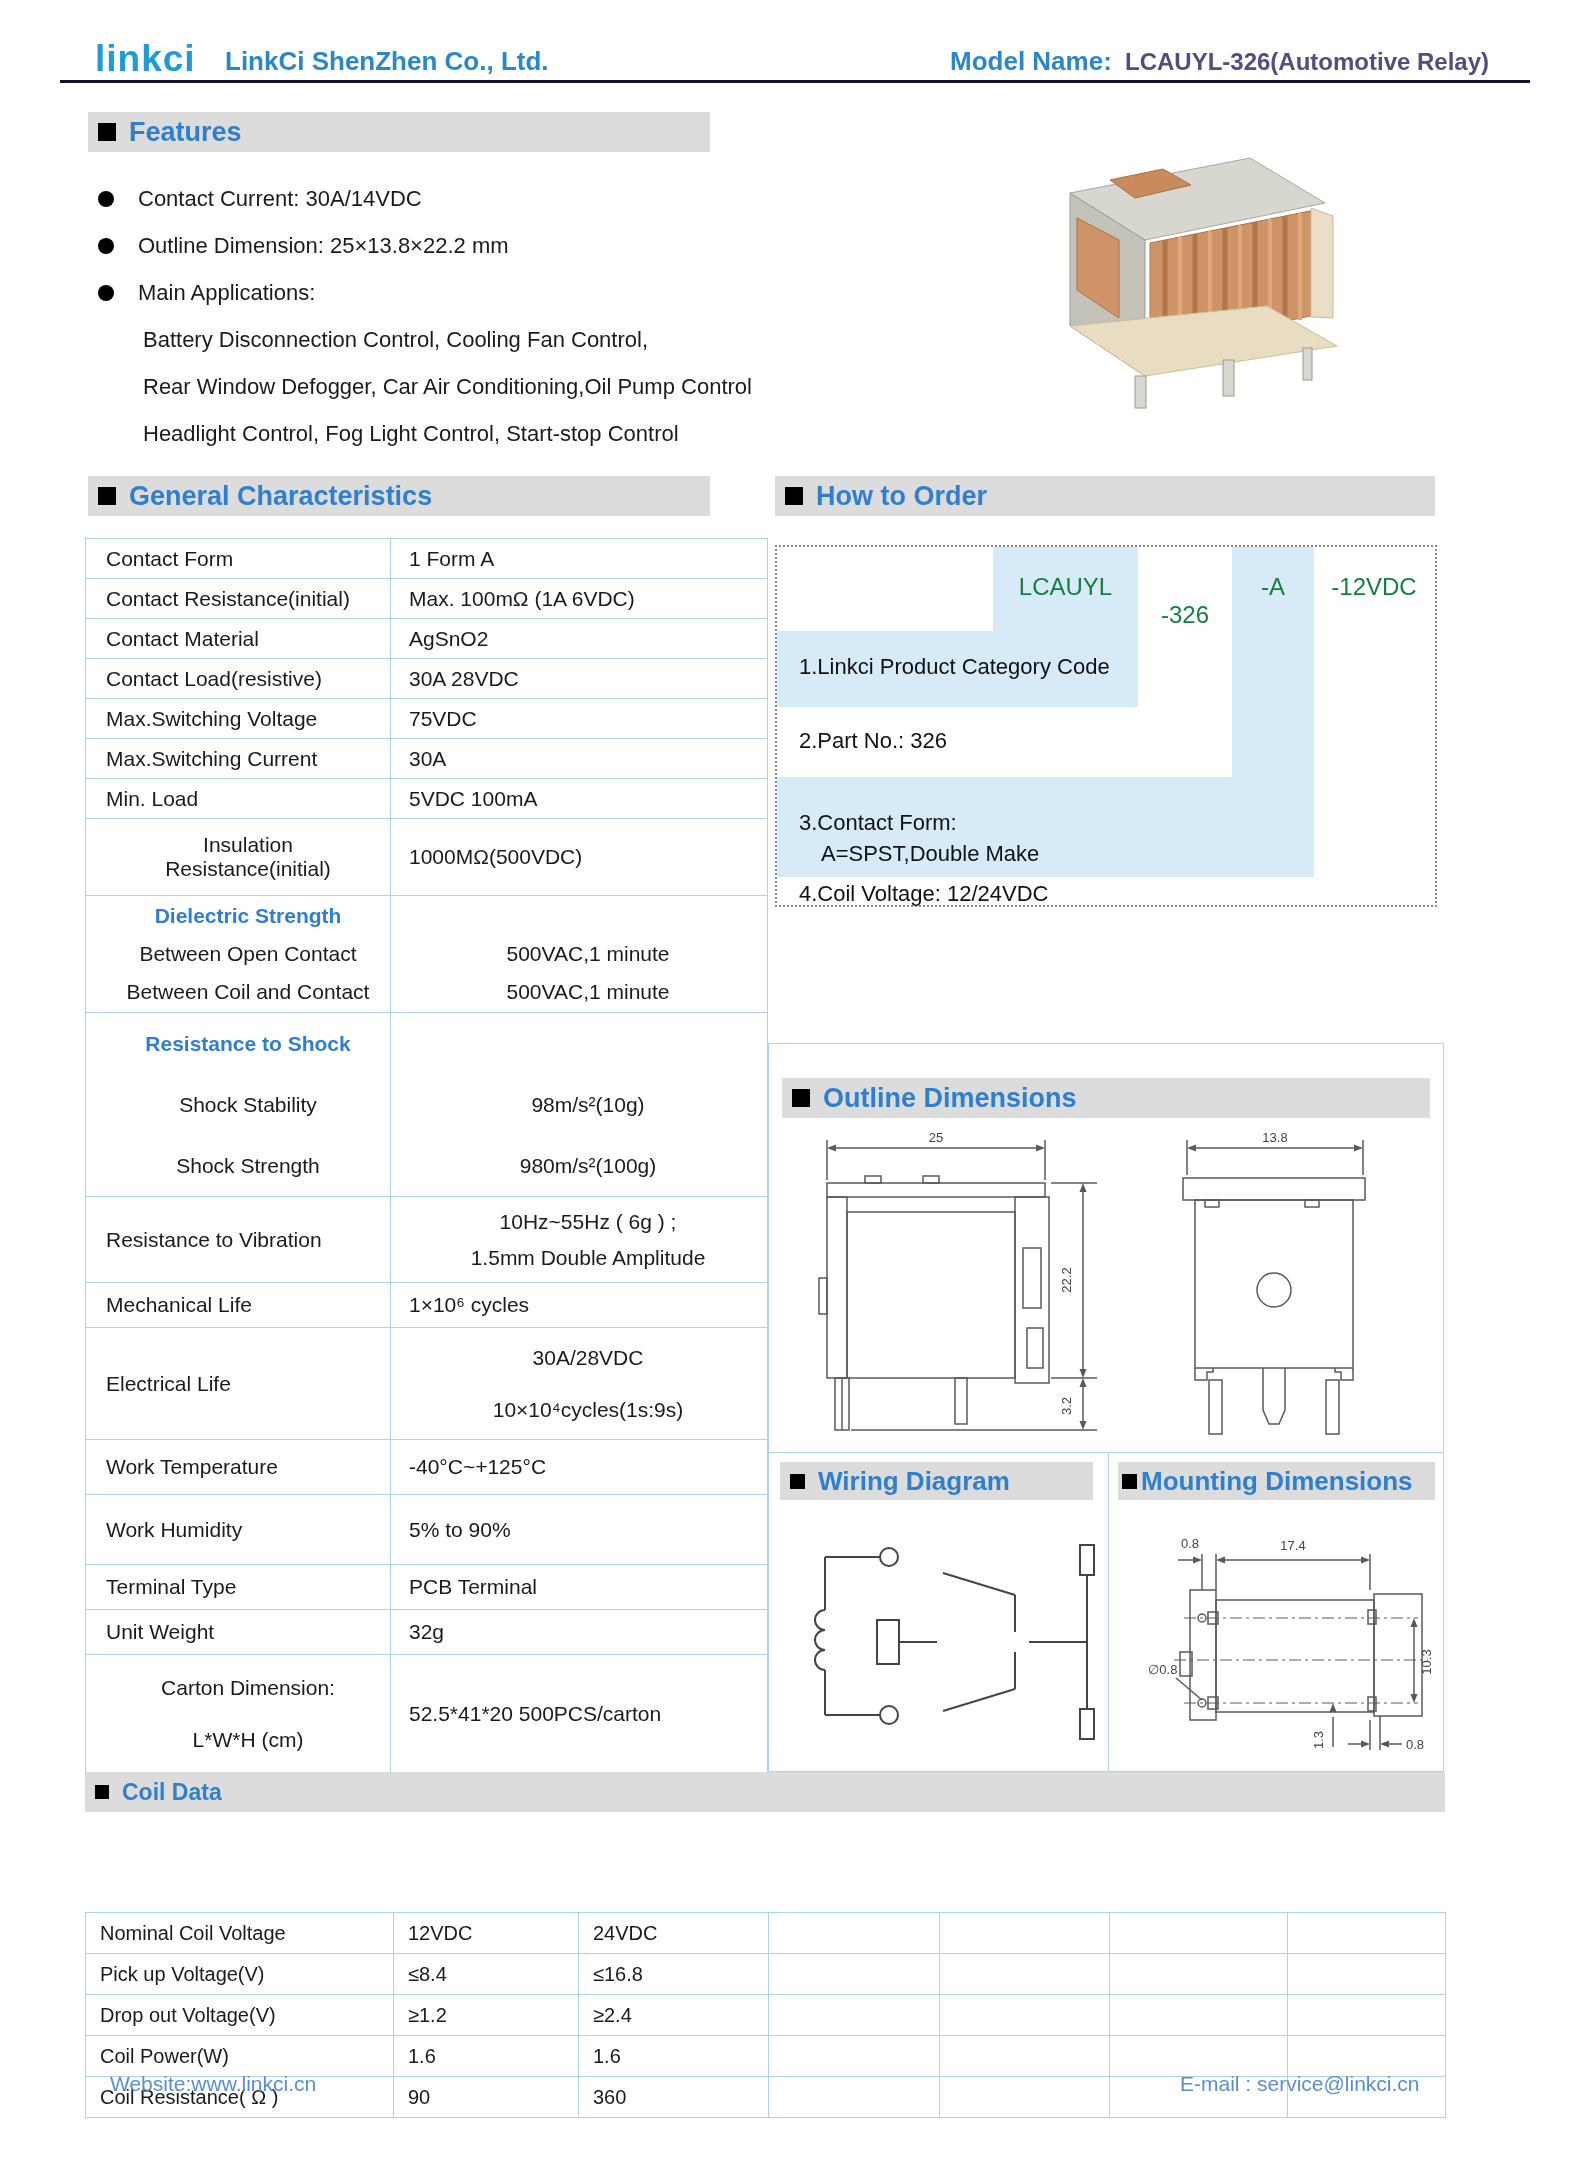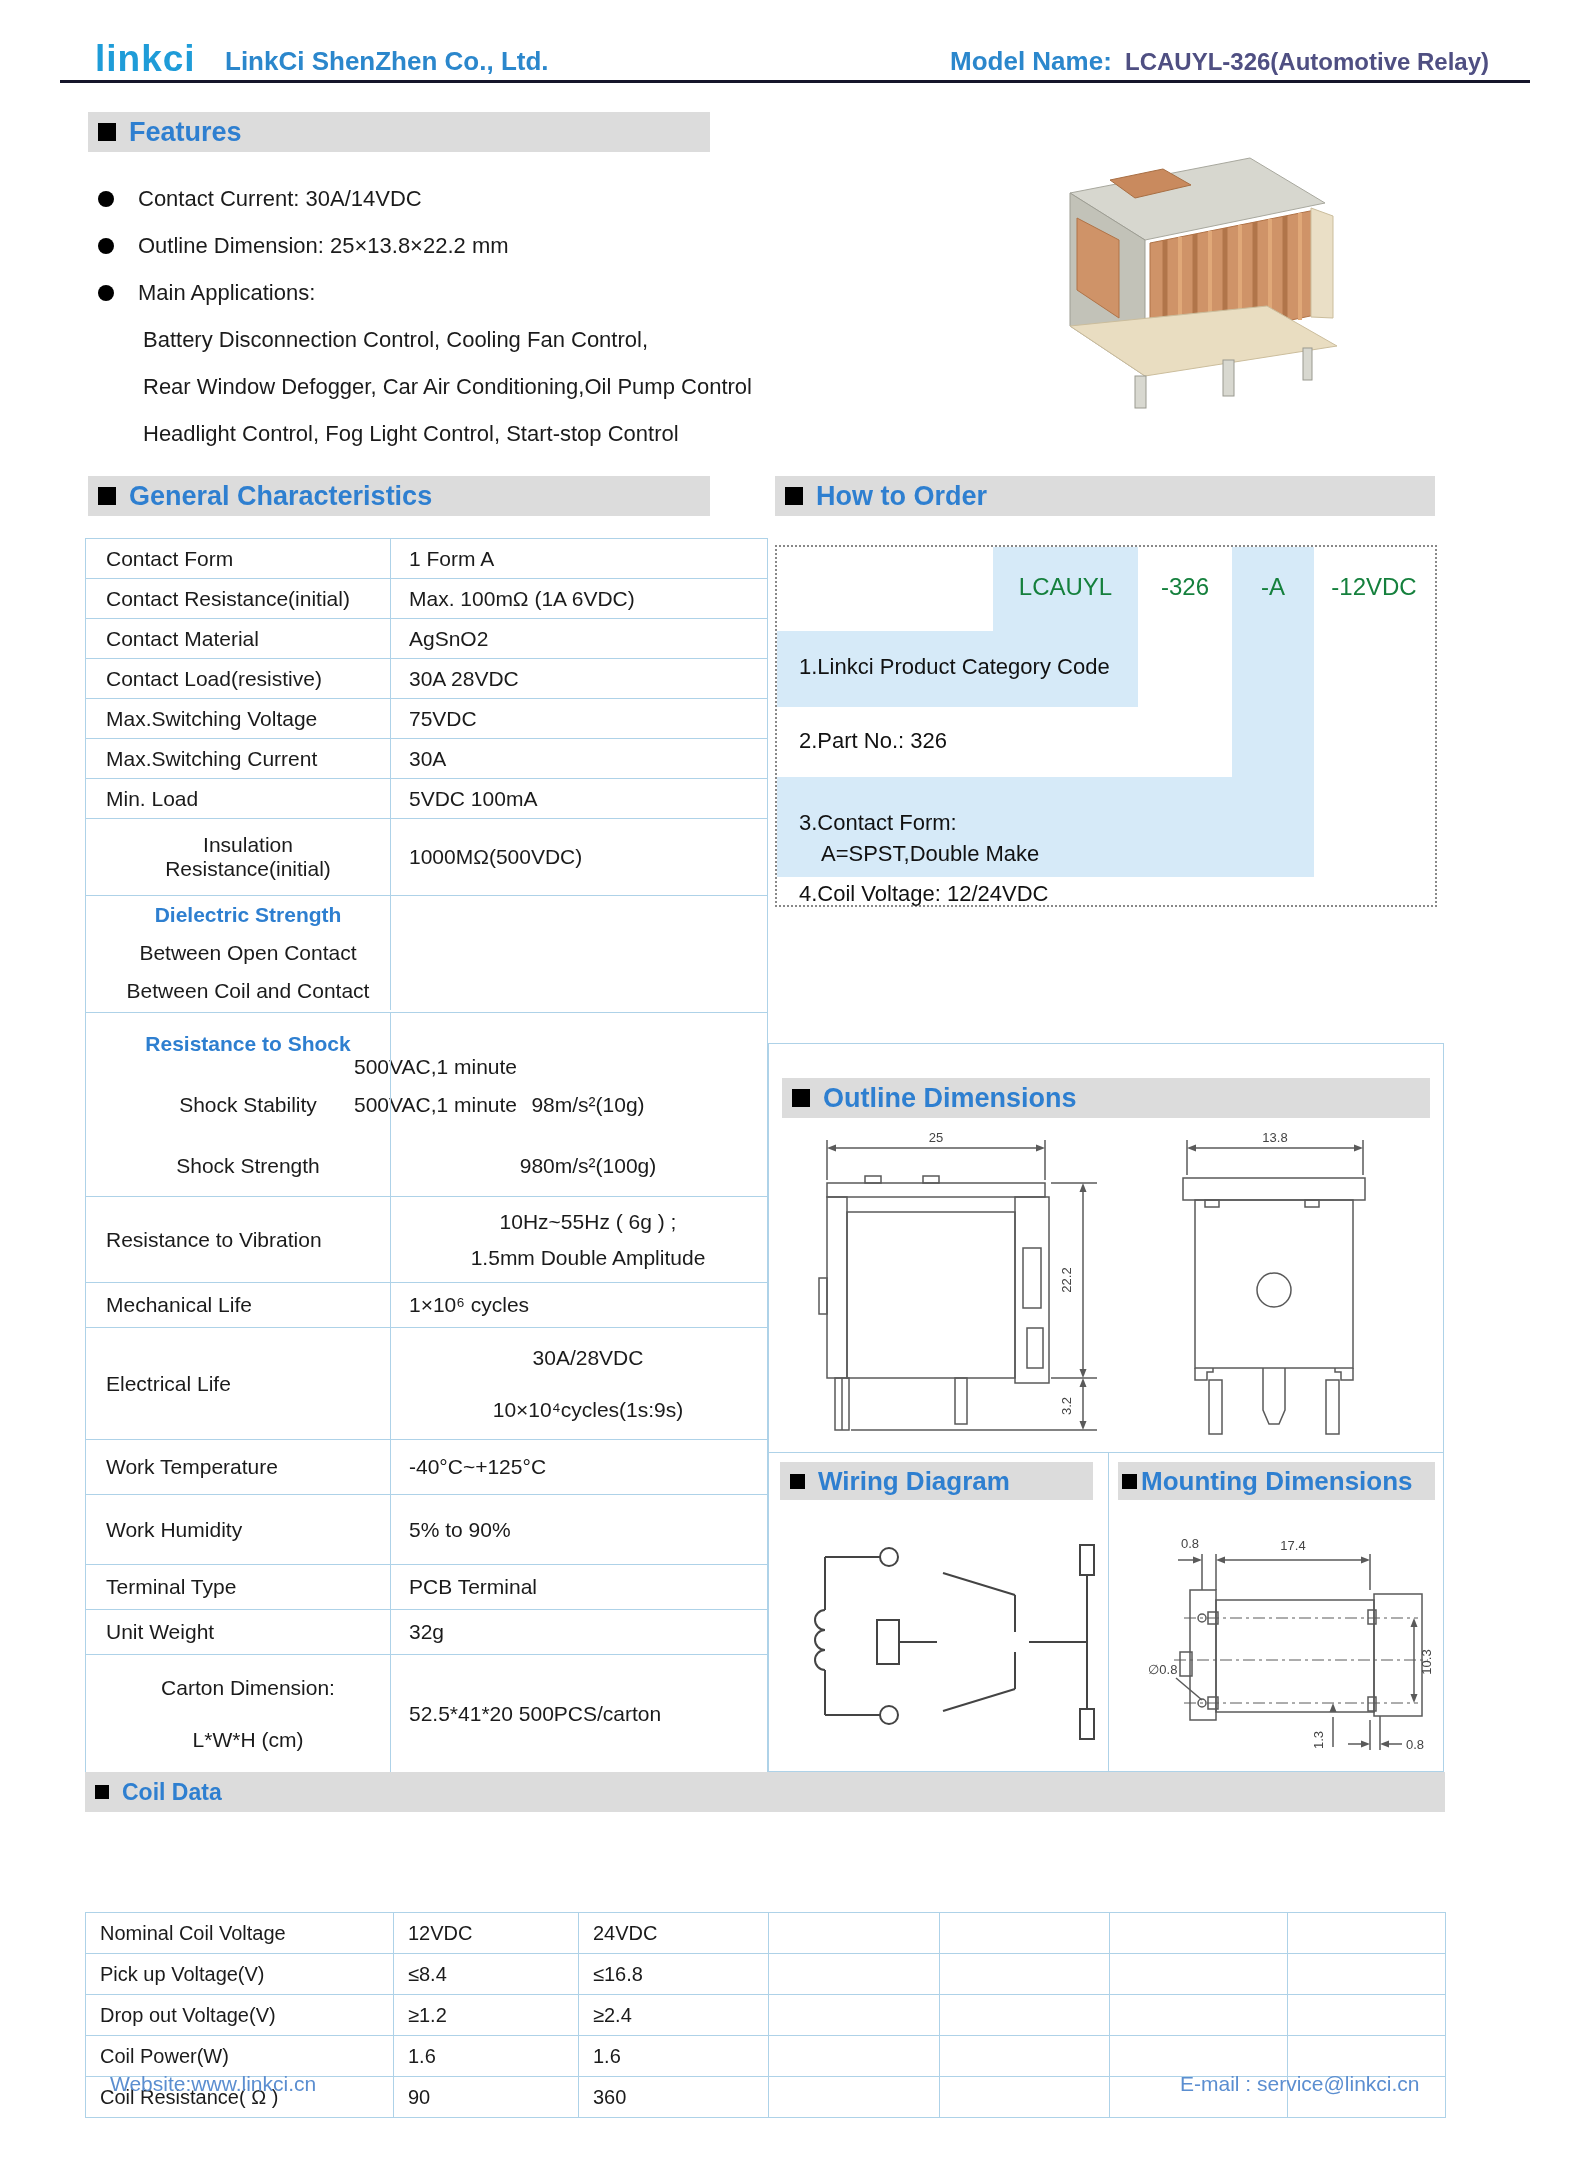--- a/index.html
+++ b/index.html
@@ -27,21 +27,21 @@
   .feat-text{font-size:22px;}
   .feat-app{height:47px;display:flex;align-items:center;padding-left:45px;font-size:22px;}
 
   
   .gt{left:85px;top:538px;width:683px;border:1px solid #aed2e8;border-bottom:none;box-sizing:border-box;}
   .gr{display:flex;border-bottom:1px solid #aed2e8;box-sizing:border-box;}
   .gl{width:305px;border-right:1px solid #aed2e8;display:flex;align-items:center;padding-left:20px;box-sizing:border-box;font-size:21px;}
   .gv{flex:1;display:flex;align-items:center;padding-left:18px;box-sizing:border-box;font-size:21px;}
   .col{flex-direction:column;align-items:center;justify-content:center;}
   .h40{height:40px;}.h45{height:45px;}.h55{height:55px;}.h70{height:70px;}
-  .h77{height:77px;}.h86{height:86px;}.h112{height:112px;}.h117{height:117px;flex-direction:column;}
+  .h77{height:77px;}.h86{height:86px;}.h112{height:112px;}.h117{height:117px;}
   .h118{height:118px;}.h184{height:184px;}
   .bh{color:#2e7fd0;font-weight:bold;}
   .g8 span{line-height:38px;height:38px;white-space:nowrap;}
   .g9 span{line-height:61px;height:61px;white-space:nowrap;}
   .lh36 span{line-height:36px;height:36px;}
   .lh52 span{line-height:52px;height:52px;}
   .ph{visibility:hidden;}
 
   
   .howto{left:775px;top:545px;width:662px;height:362px;border:2px dotted #888;box-sizing:border-box;}
@@ -297,21 +297,21 @@
     <span class="sq"></span>
     <span class="st">How to Order</span>
   </div>
 
   <div class="abs howto">
     <div class="hl" style="left:216px;top:0;width:145px;height:160px;"></div>
     <div class="hl" style="left:0;top:84px;width:361px;height:76px;"></div>
     <div class="hl" style="left:455px;top:0;width:82px;height:330px;"></div>
     <div class="hl" style="left:0;top:230px;width:537px;height:100px;"></div>
     <div class="ho-code" style="left:216px;width:145px;">LCAUYL</div>
-    <div class="ho-code" style="left:361px;width:94px;">-326</div>
+    <div class="ho-code" style="left:361px;width:94px;margin-top:28px;">-326</div>
     <div class="ho-code" style="left:455px;width:82px;">-A</div>
     <div class="ho-code" style="left:537px;width:120px;">-12VDC</div>
     <div class="ho-line" style="left:22px;top:107px;">1.Linkci Product Category Code</div>
     <div class="ho-line" style="left:22px;top:181px;">2.Part No.: 326</div>
     <div class="ho-line" style="left:22px;top:247px;margin-top:16px;">3.Contact Form:</div>
     <div class="ho-line" style="left:44px;top:294px;">A=SPST,Double Make</div>
     <div class="ho-line" style="left:22px;top:334px;">4.Coil Voltage:  12/24VDC</div>
   </div>
 
   <div class="abs outline-box"></div>

